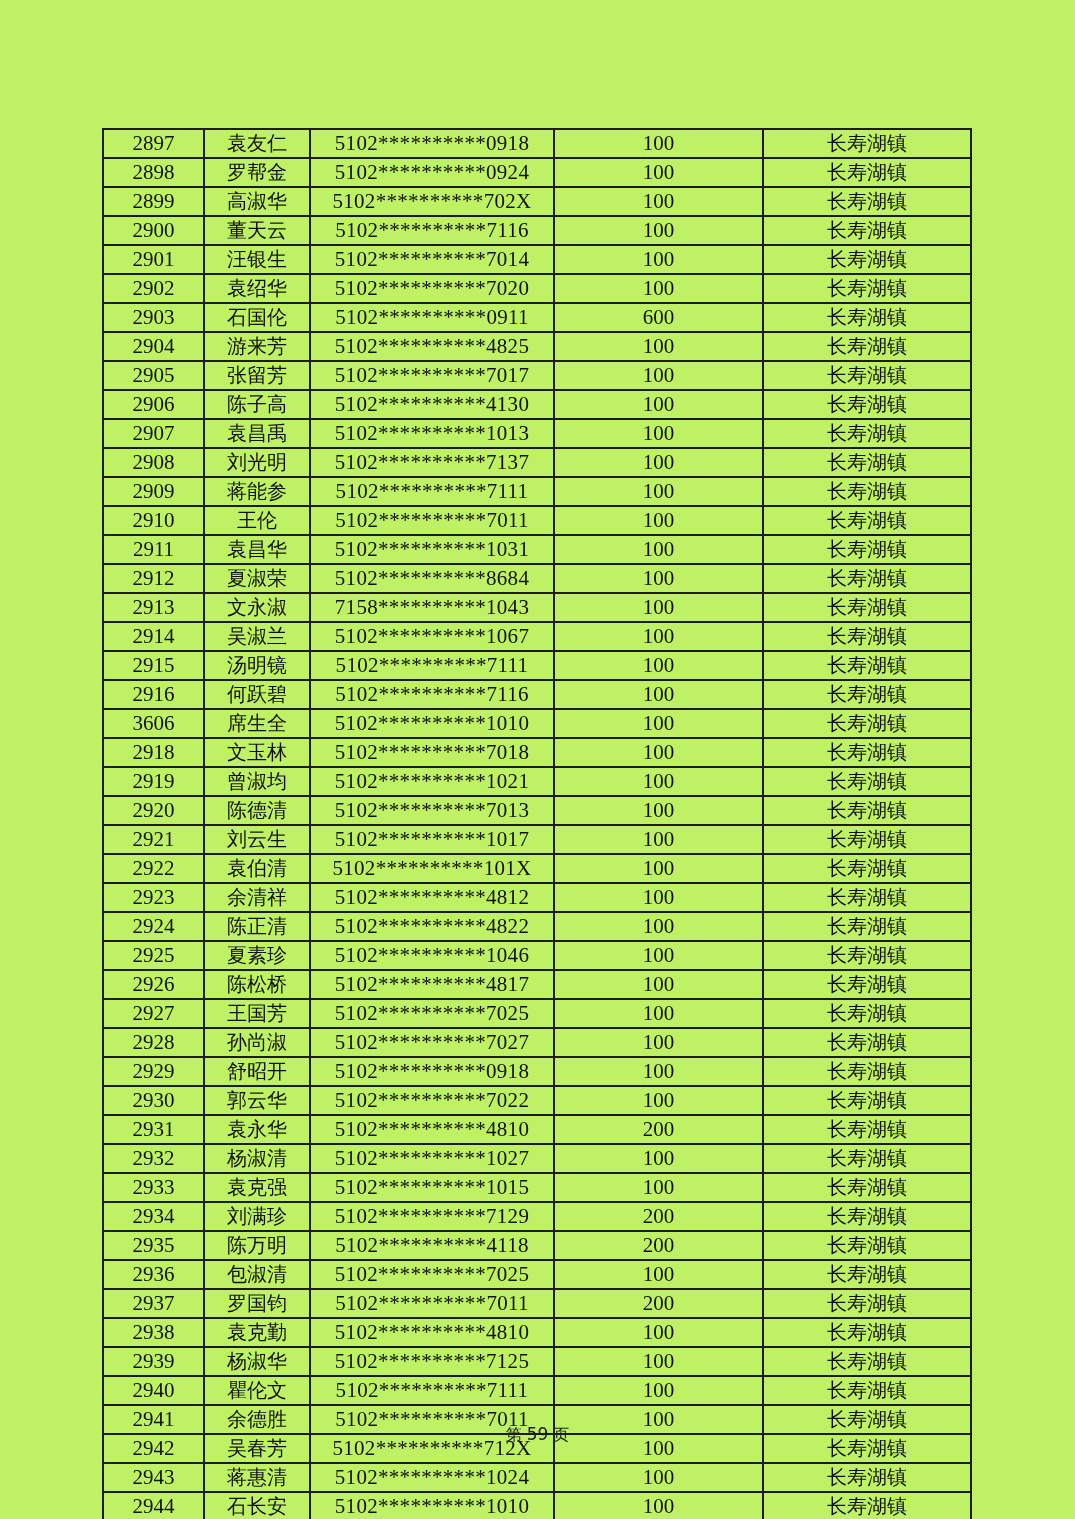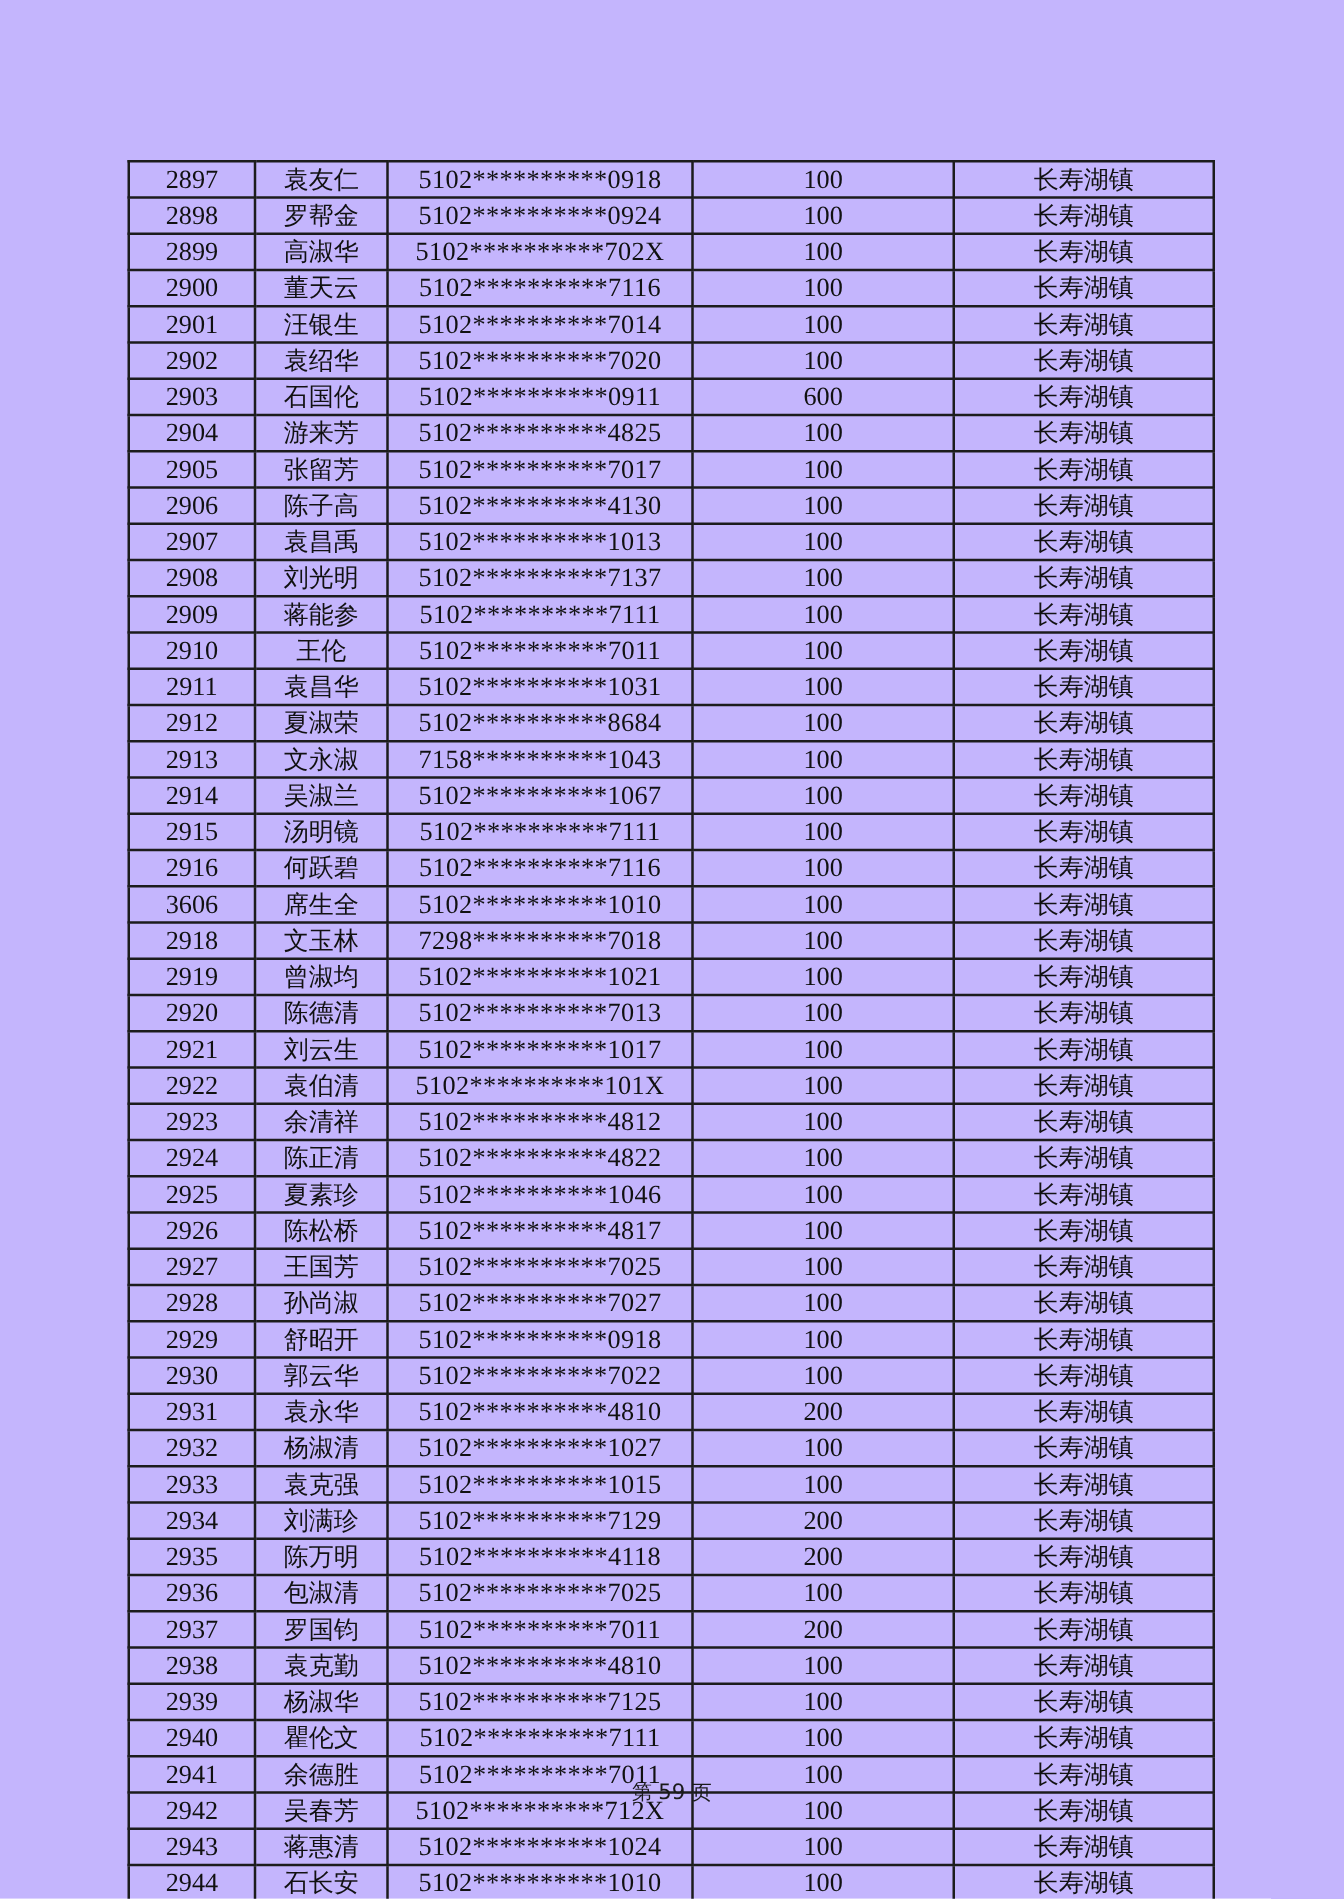--- a/index.html
+++ b/index.html
@@ -11,21 +11,21 @@
     width: 1075px;
     height: 1519px;
     position: relative;
     overflow: hidden;
     font-family: "Liberation Serif", "DejaVu Serif", serif;
     color: #111111;
   }
   .page {
     position: absolute;
     inset: 0;
-    background: #c4b5fd;
+    background: #bef264;
   }
   table.roster {
     position: absolute;
     left: 102px;
     top: 128px;
     width: 868px;
     height: 1235px;
     border-collapse: collapse;
     table-layout: fixed;
   }
@@ -222,21 +222,21 @@
         <tr>
       <td class="c-serial">3606</td>
       <td class="c-name">席生全</td>
       <td class="c-id">5102**********1010</td>
       <td class="c-amount">100</td>
       <td class="c-town">长寿湖镇</td>
     </tr>
         <tr>
       <td class="c-serial">2918</td>
       <td class="c-name">文玉林</td>
-      <td class="c-id">7298**********7018</td>
+      <td class="c-id">5102**********7018</td>
       <td class="c-amount">100</td>
       <td class="c-town">长寿湖镇</td>
     </tr>
         <tr>
       <td class="c-serial">2919</td>
       <td class="c-name">曾淑均</td>
       <td class="c-id">5102**********1021</td>
       <td class="c-amount">100</td>
       <td class="c-town">长寿湖镇</td>
     </tr>

